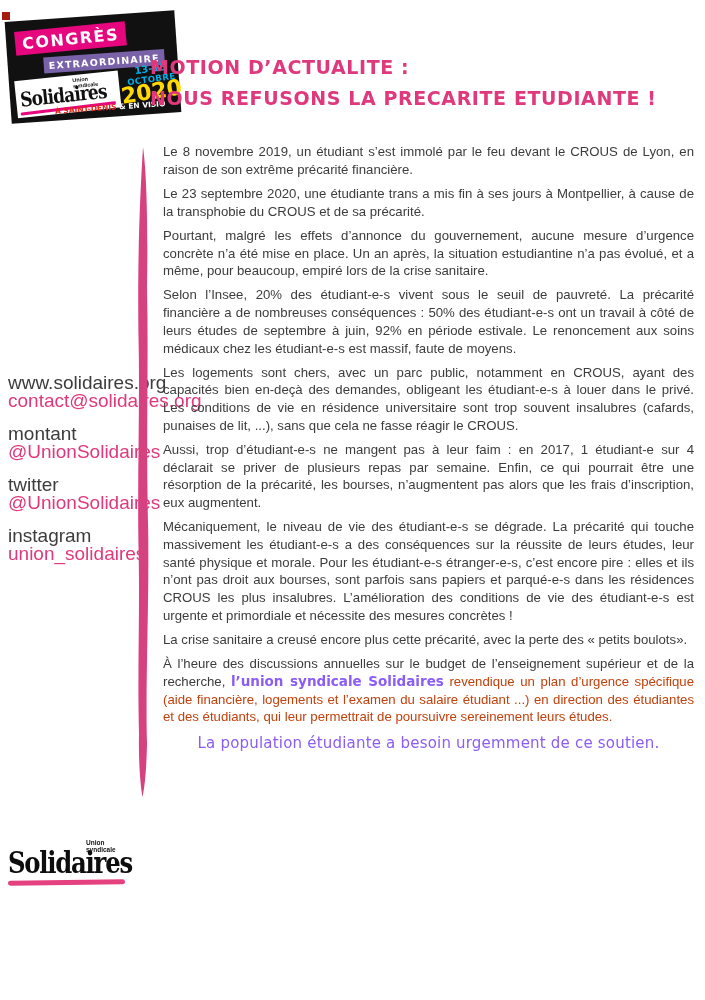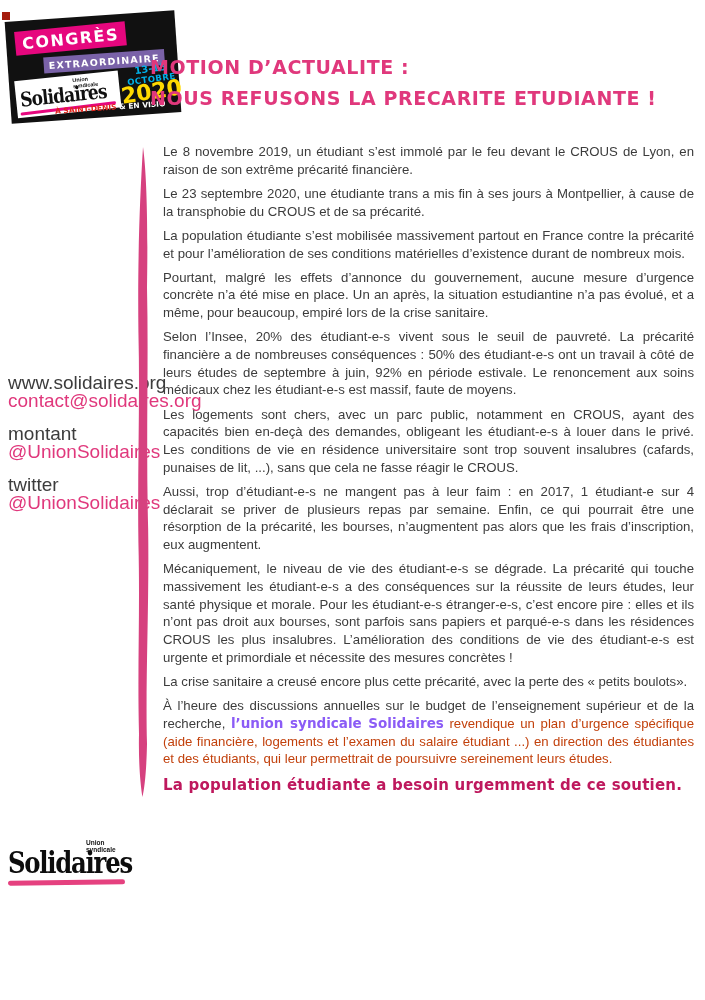--- a/index.html
+++ b/index.html
@@ -70,22 +70,22 @@
   .body-col {
     position:absolute; left:163px; top:143px; width:531px;
     font-size:13.2px; line-height:17.7px; color:#3c3c3c; text-align:justify;
   }
   .body-col p { margin:0 0 6.5px 0; }
   .final-highlight {
     color:#8b5cf6; font-family:"DejaVu Sans", sans-serif; font-weight:800; font-size:13.5px;
   }
   .final-bold { font-weight:normal; color:#c2410c; }
   .closing-line {
-    margin-top:9px; color:#be185d;
-    font-family:"DejaVu Sans", sans-serif; font-weight:700; font-size:15px; letter-spacing:0.2px;
+    margin-top:9px; text-align:center; color:#8b5cf6;
+    font-family:"DejaVu Sans", sans-serif; font-weight:400; font-size:15px; letter-spacing:0.2px;
   }
 
   
   .footer-logo { position:absolute; left:6px; top:839px; width:125px; }
   .footer-union-small {
     position:absolute; left:80px; top:0; width:44px;
     font-size:6.5px; line-height:7px; color:#111; font-weight:bold;
   }
   .footer-brand {
     position:absolute; left:2px; top:7px;
@@ -132,38 +132,41 @@
       <div class="line pink">contact@solidaires.org</div>
     </div>
     <div class="group">
       <div class="line">montant</div>
       <div class="line pink">@UnionSolidaires</div>
     </div>
     <div class="group">
       <div class="line">twitter</div>
       <div class="line pink">@UnionSolidaires</div>
     </div>
+    <div class="group">
+      <div class="line">instagram</div>
+      <div class="line pink">union_solidaires</div>
+    </div>
   </div>
 
   <svg class="divider" viewBox="0 0 14 648" preserveAspectRatio="none">
     <path fill="#d6417f" d="M 7 0
       C 10 25, 11.5 70, 10.5 140
       C 12 215, 9.5 295, 11.5 380
       C 12.5 455, 9 535, 10.5 595
       C 10 622, 8.5 638, 6.5 648
       C 4.5 634, 3 612, 3.5 585
       C 2 515, 4.5 465, 3 395
       C 2 325, 4.5 255, 3 185
       C 2.2 115, 4 55, 7 0 Z"></path>
   </svg>
 
   <div class="body-col">
     <p>Le 8 novembre 2019, un étudiant s’est immolé par le feu devant le CROUS de Lyon, en raison de son extrême précarité financière.</p>
     <p>Le 23 septembre 2020, une étudiante trans a mis fin à ses jours à Montpellier, à cause de la transphobie du CROUS et de sa précarité.</p>
-    <p>La population étudiante s’est mobilisée massivement partout en France contre la précarité et pour l’amélioration de ses conditions matérielles d’existence durant de nombreux mois.</p>
     <p>Pourtant, malgré les effets d’annonce du gouvernement, aucune mesure d’urgence concrète n’a été mise en place. Un an après, la situation estudiantine n’a pas évolué, et a même, pour beaucoup, empiré lors de la crise sanitaire.</p>
     <p>Selon l’Insee, 20% des étudiant-e-s vivent sous le seuil de pauvreté. La précarité financière a de nombreuses conséquences : 50% des étudiant-e-s ont un travail à côté de leurs études de septembre à juin, 92% en période estivale. Le renoncement aux soins médicaux chez les étudiant-e-s est massif, faute de moyens.</p>
     <p>Les logements sont chers, avec un parc public, notamment en CROUS, ayant des capacités bien en-deçà des demandes, obligeant les étudiant-e-s à louer dans le privé. Les conditions de vie en résidence universitaire sont trop souvent insalubres (cafards, punaises de lit, ...), sans que cela ne fasse réagir le CROUS.</p>
     <p>Aussi, trop d’étudiant-e-s ne mangent pas à leur faim : en 2017, 1 étudiant-e sur 4 déclarait se priver de plusieurs repas par semaine. Enfin, ce qui pourrait être une résorption de la précarité, les bourses, n’augmentent pas alors que les frais d’inscription, eux augmentent.</p>
     <p>Mécaniquement, le niveau de vie des étudiant-e-s se dégrade. La précarité qui touche massivement les étudiant-e-s a des conséquences sur la réussite de leurs études, leur santé physique et morale. Pour les étudiant-e-s étranger-e-s, c’est encore pire : elles et ils n’ont pas droit aux bourses, sont parfois sans papiers et parqué-e-s dans les résidences CROUS les plus insalubres. L’amélioration des conditions de vie des étudiant-e-s est urgente et primordiale et nécessite des mesures concrètes !</p>
     <p>La crise sanitaire a creusé encore plus cette précarité, avec la perte des « petits boulots».</p>
     <p><span>À l’heure des discussions annuelles sur le budget de l’enseignement supérieur et de la recherche, </span><span class="final-highlight">l’union syndicale Solidaires</span><span class="final-bold"> revendique un plan d’urgence spécifique (aide financière, logements et l’examen du salaire étudiant ...) en direction des étudiantes et des étudiants, qui leur permettrait de poursuivre sereinement leurs études.</span></p>
     <div class="closing-line">La population étudiante a besoin urgemment de ce soutien.</div>
   </div>
 

